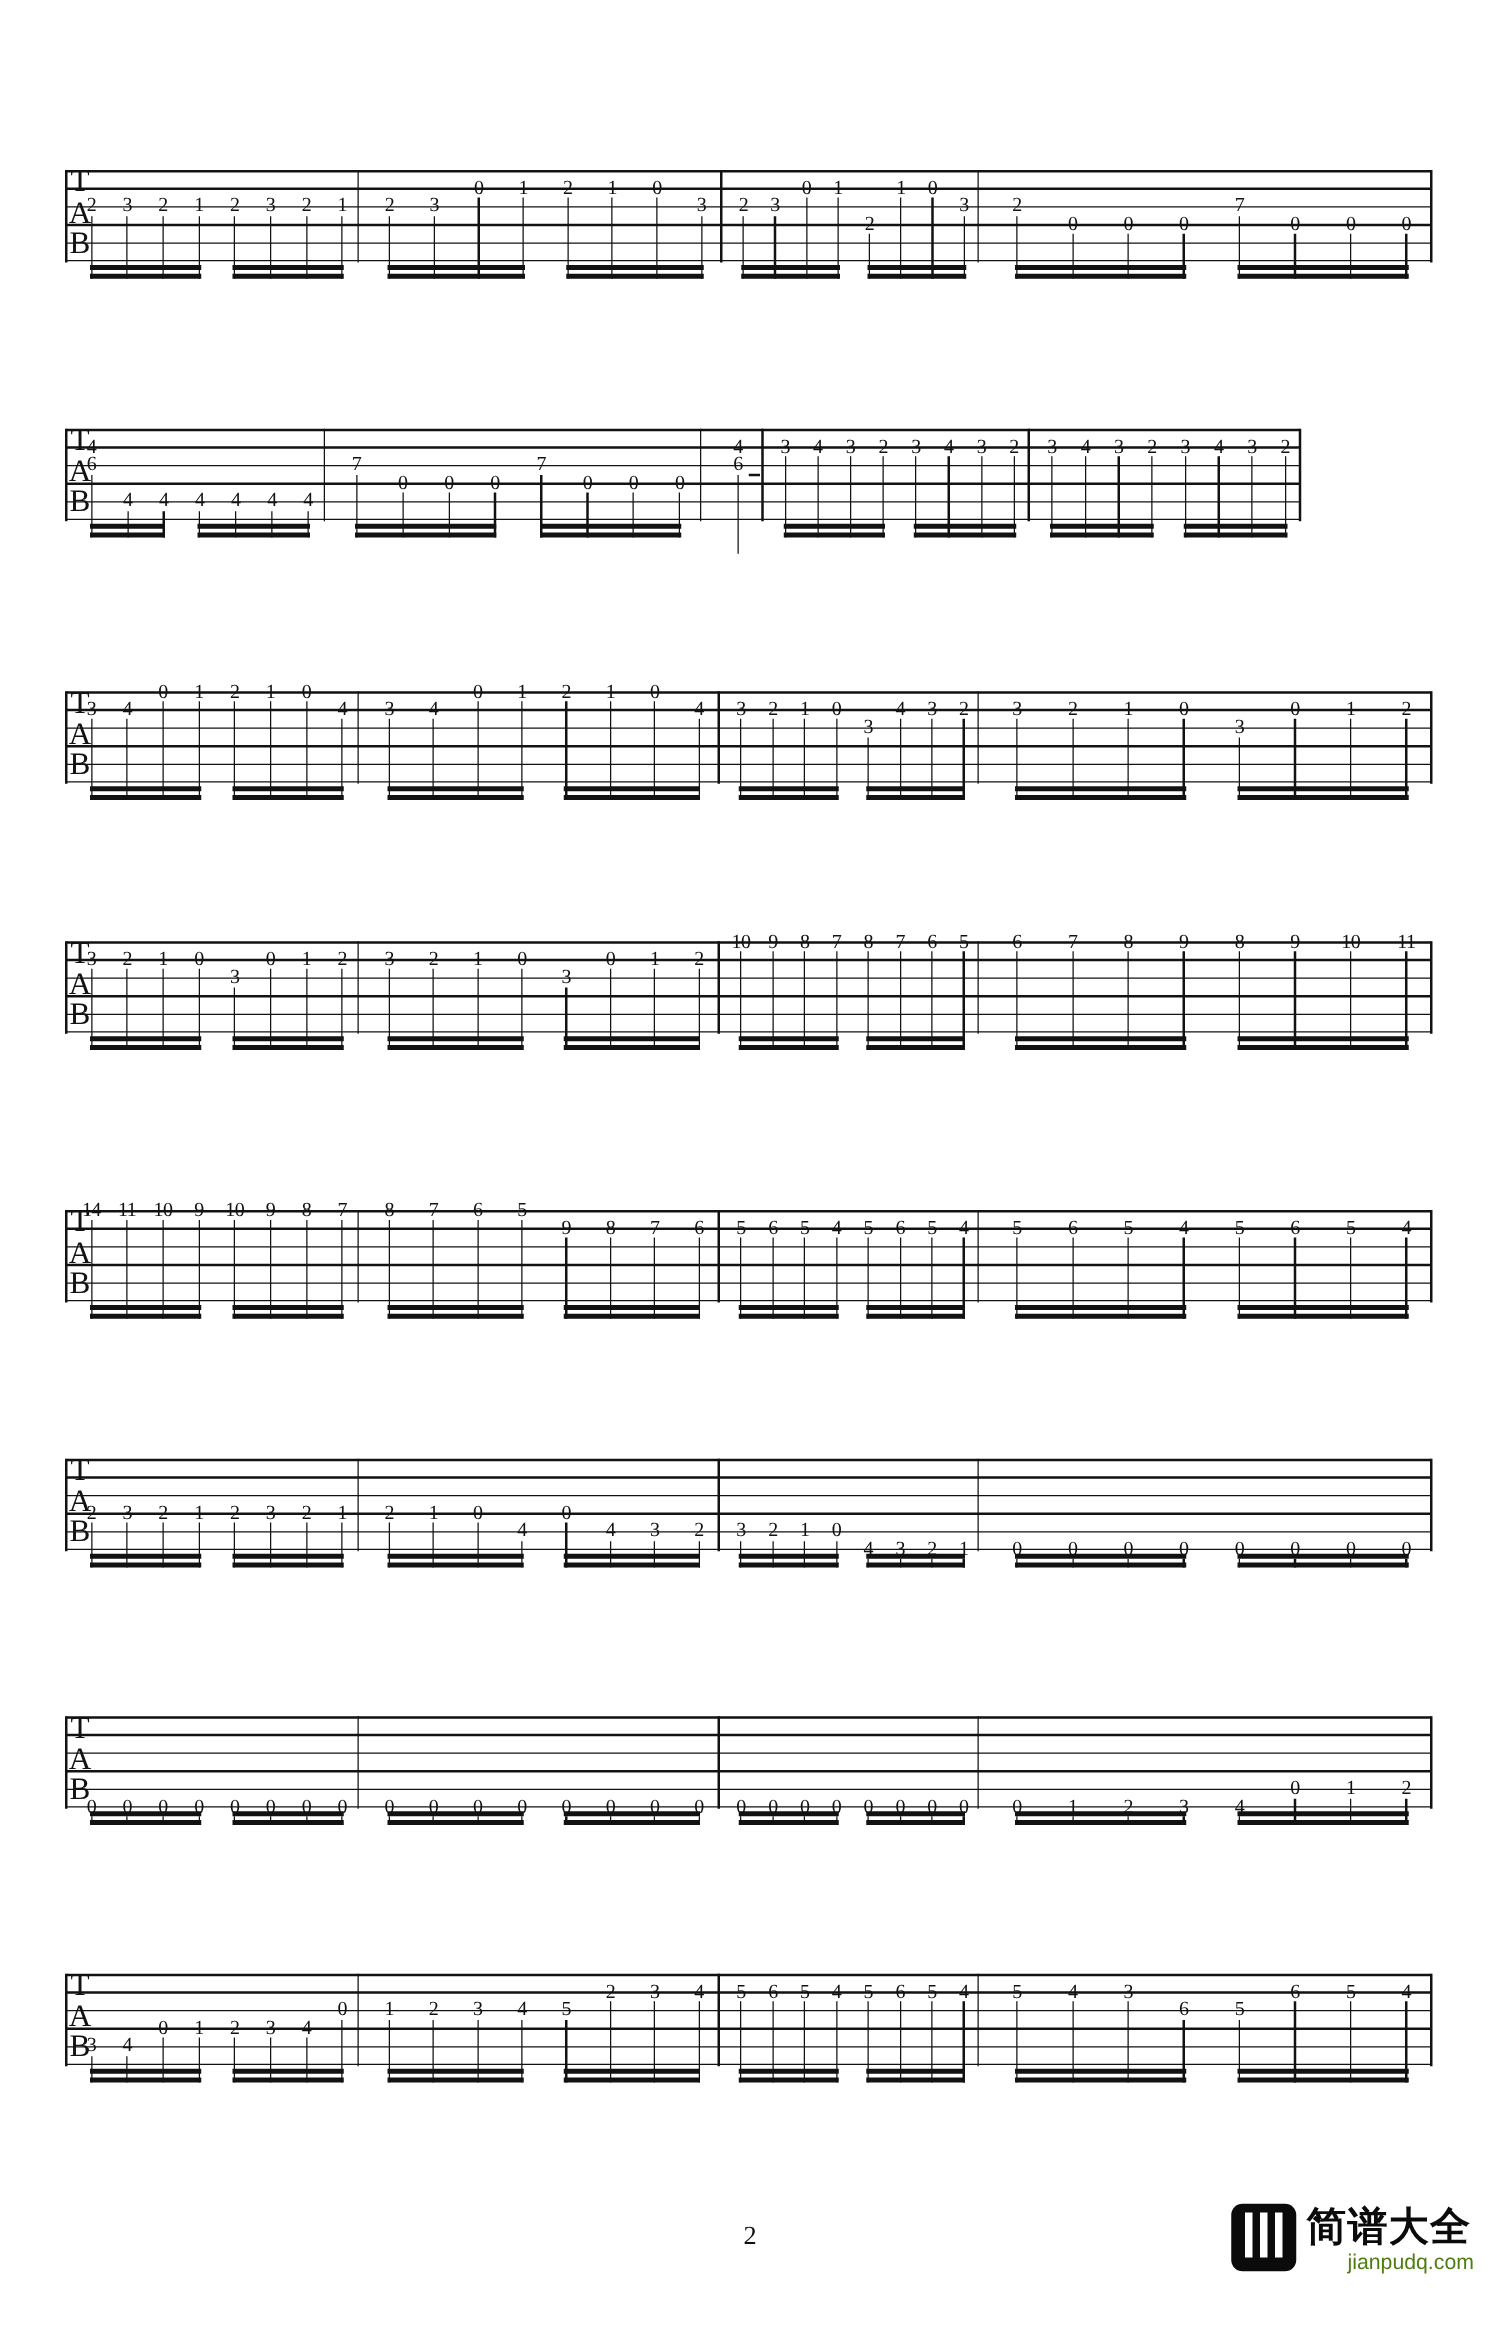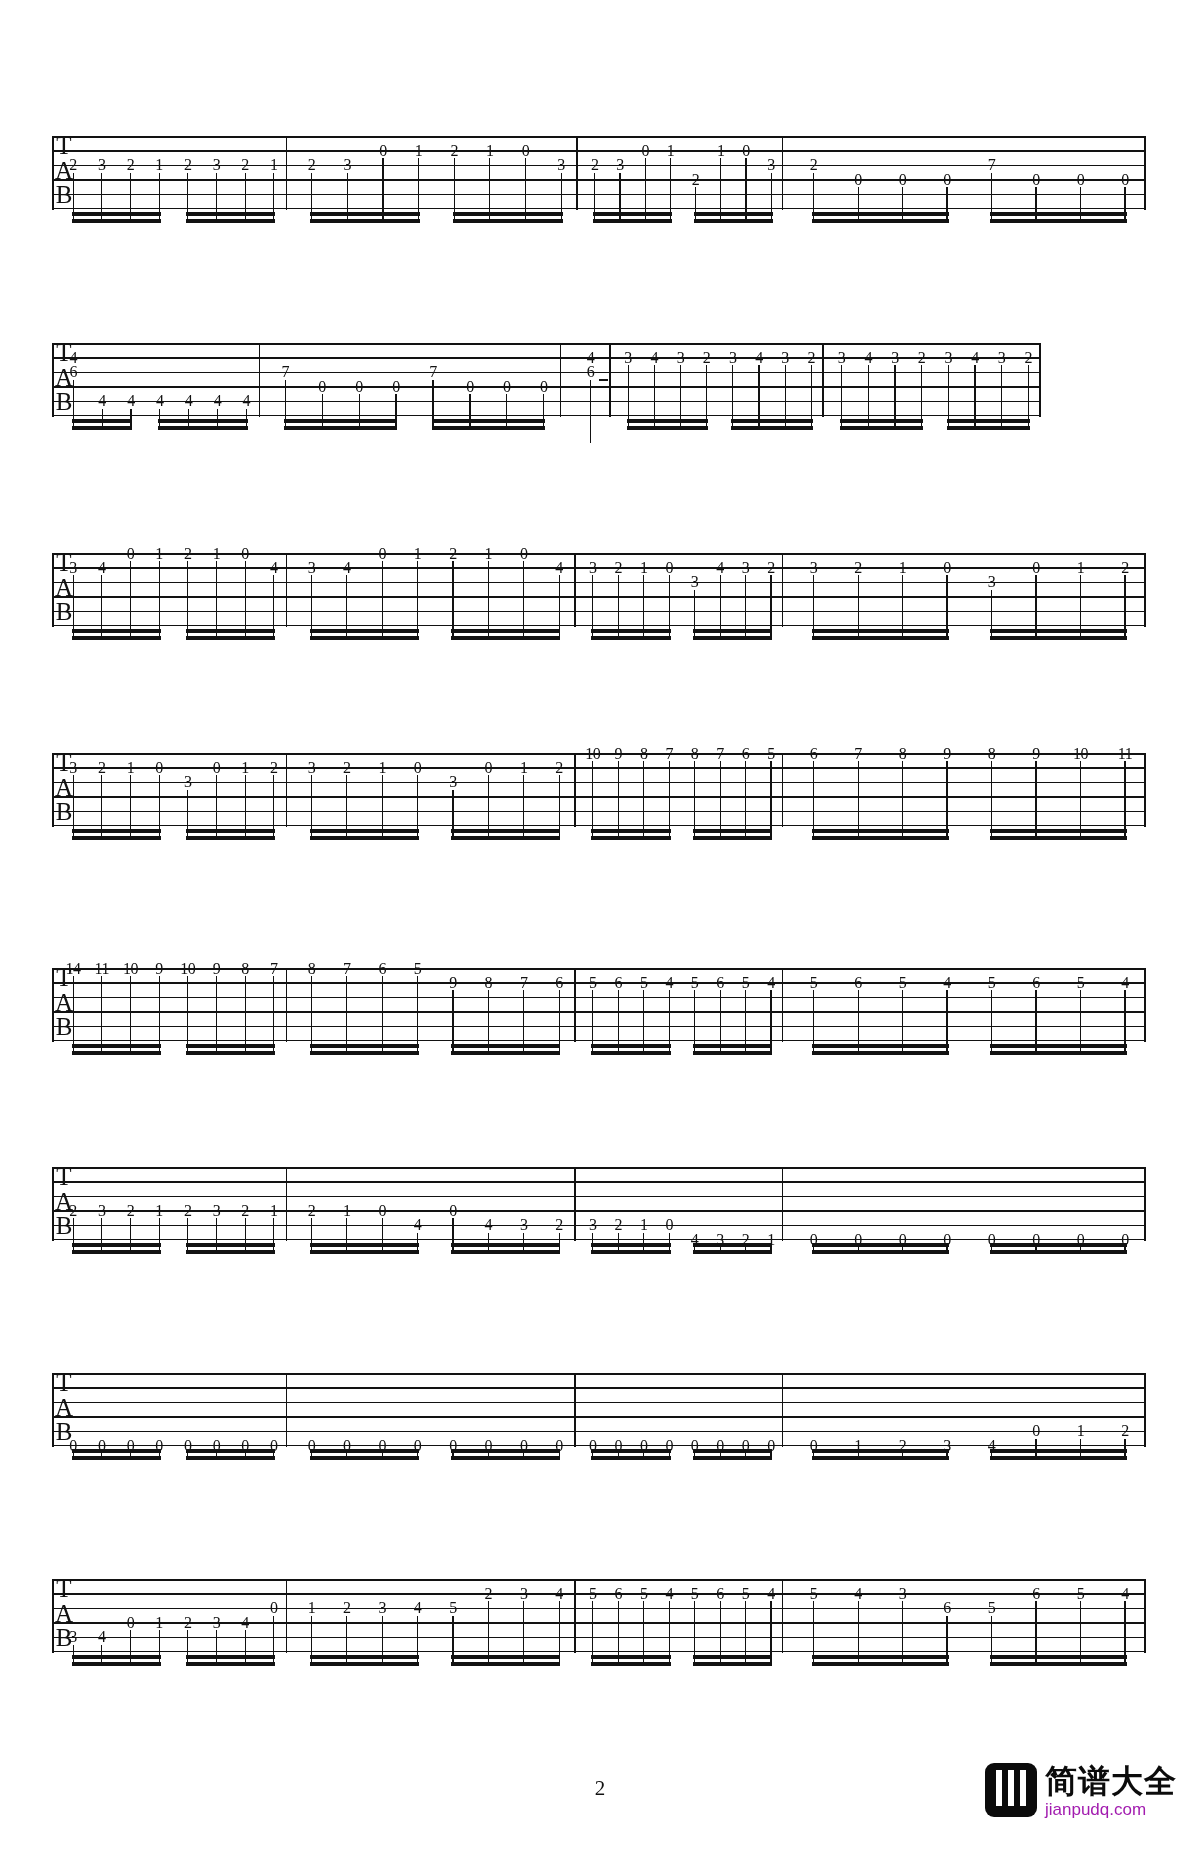--- a/index.html
+++ b/index.html
@@ -11,21 +11,21 @@
   .fret{position:absolute;transform:translate(-50%,-50%);font:16px "Liberation Serif",serif;
         color:#121212;letter-spacing:-0.5px;white-space:nowrap;}
   #page-num{position:absolute;left:0;right:0;top:1776px;text-align:center;
             font:21px "Liberation Serif",serif;color:#111;}
   #logo{position:absolute;left:985px;top:1763px;display:flex;align-items:flex-start;gap:8px;}
   #logo-icon{position:relative;width:52px;height:54px;background:#0b0b0b;border-radius:9px;flex:0 0 auto;}
   #logo-icon .key{position:absolute;top:7px;width:6px;height:36px;background:#fff;}
   #logo-text{display:flex;flex-direction:column;}
   #site-name{font-family:"Liberation Sans",sans-serif;font-weight:bold;font-size:32px;
              line-height:36px;color:#0b0b0b;letter-spacing:1px;}
-  #site-url{font-family:"Liberation Sans",sans-serif;font-size:17px;line-height:22px;color:#a21caf;}
+  #site-url{font-family:"Liberation Sans",sans-serif;font-size:17px;line-height:22px;color:#4d7c0f;margin-left:33px;}
 </style>
 </head>
 <body>
 
 <div id="sheet">
   <div id="page-num">2</div>
   <div id="logo">
     <div id="logo-icon">
       <span class="key" style="left:11px"></span>
       <span class="key" style="left:23px"></span>

